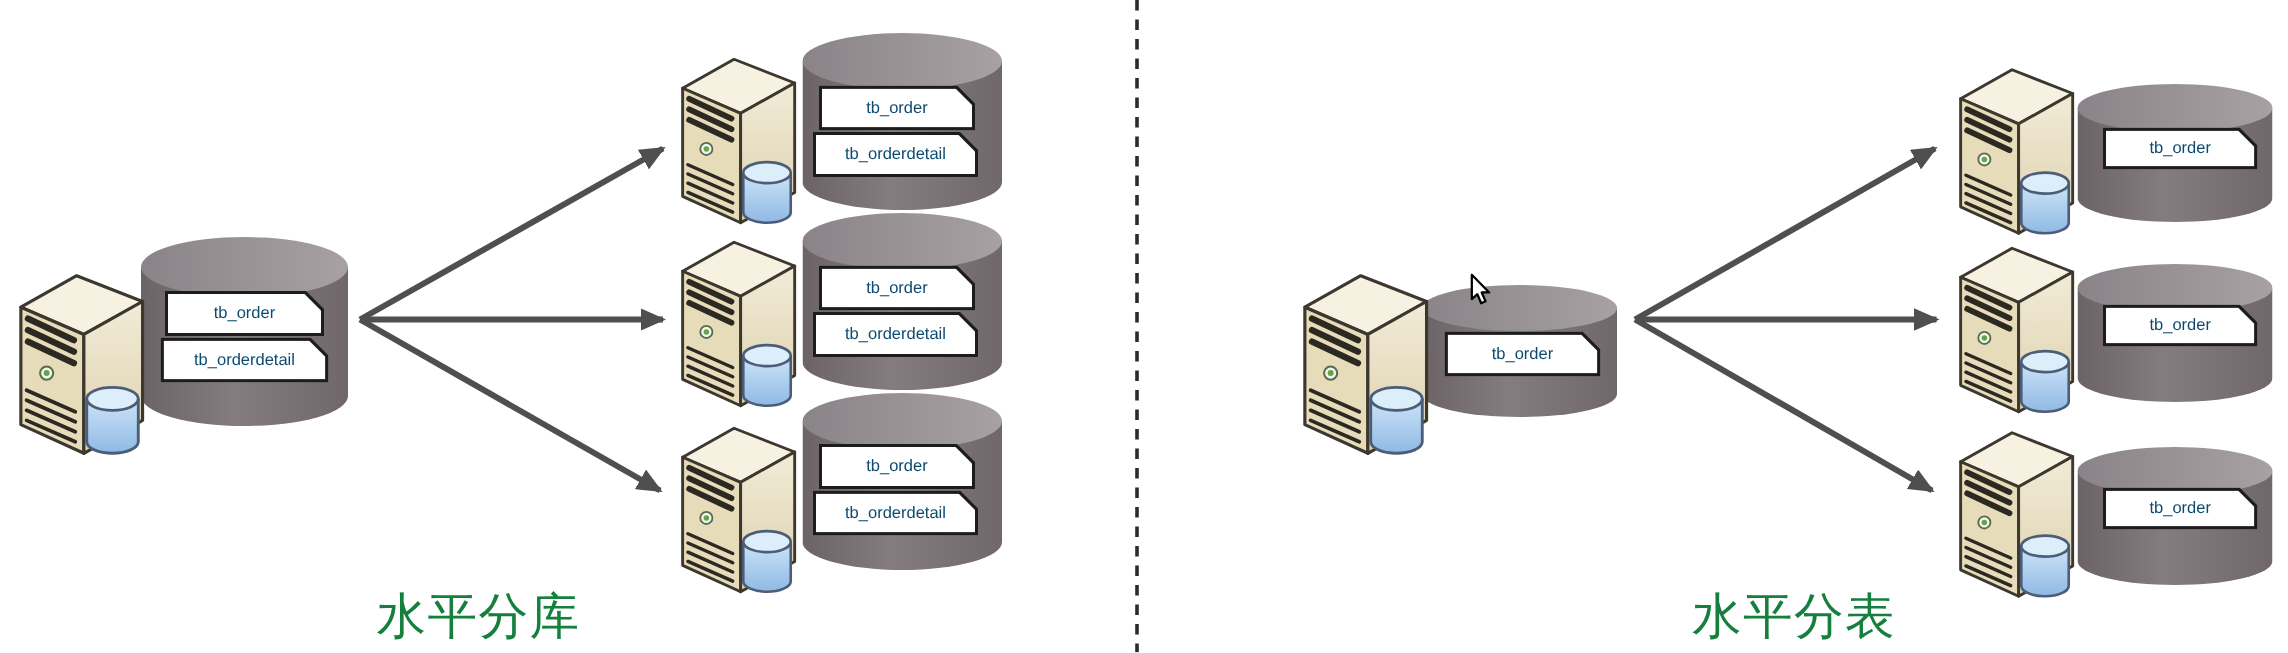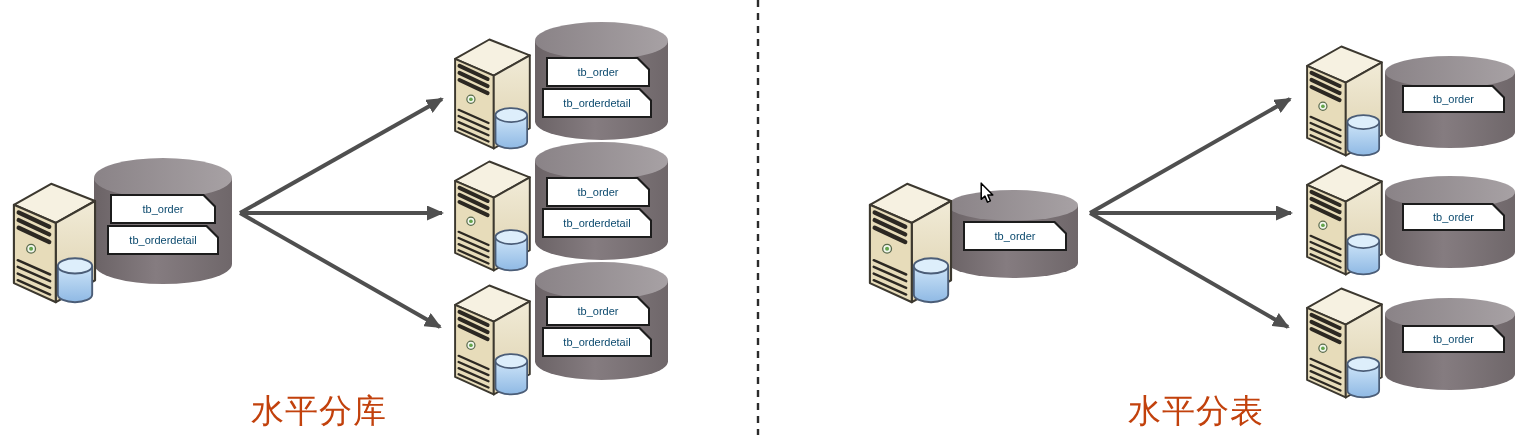--- a/index.html
+++ b/index.html
@@ -5,21 +5,21 @@
   html,body{margin:0;padding:0;background:#fff;}
   .canvas{position:relative;width:1525px;height:435px;background:#ffffff;overflow:hidden;
           font-family:"Liberation Sans",sans-serif;}
   .abs{position:absolute;}
   .tbl{position:absolute;background:#1c1c1c;
        clip-path:polygon(0 0,calc(100% - 12px) 0,100% 12px,100% 100%,0 100%);}
   .tbl-in{position:absolute;inset:2px;background:#ffffff;
        clip-path:polygon(0 0,calc(100% - 11px) 0,100% 11px,100% 100%,0 100%);
        display:flex;align-items:center;justify-content:center;
        font-size:11px;color:#0c4a6e;white-space:nowrap;}
-  .caption{position:absolute;font-size:33px;color:#c2410c;letter-spacing:1px;font-weight:400;}
+  .caption{position:absolute;font-size:33px;color:#15803d;letter-spacing:1px;font-weight:400;}
 </style>
 </head>
 <body>
 
 <div class="canvas">
 
   <svg width="0" height="0" style="position:absolute" aria-hidden="true">
     <defs>
       <linearGradient id="gGray" x1="0" y1="0" x2="1" y2="0">
         <stop offset="0" stop-color="#6b6366"></stop>

